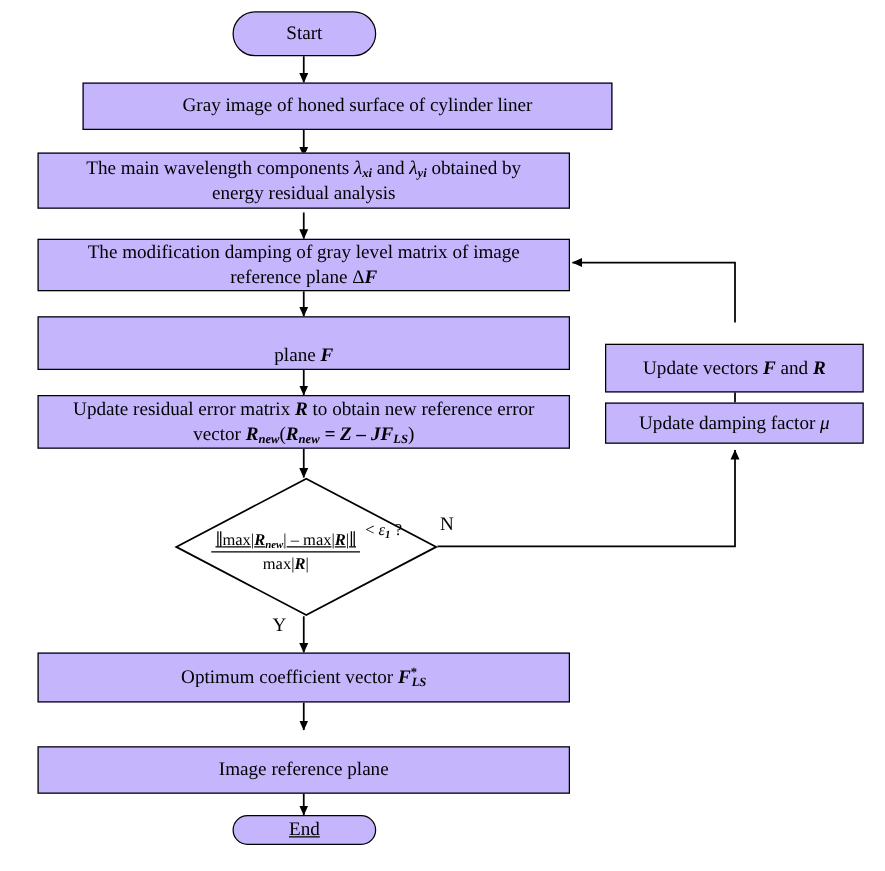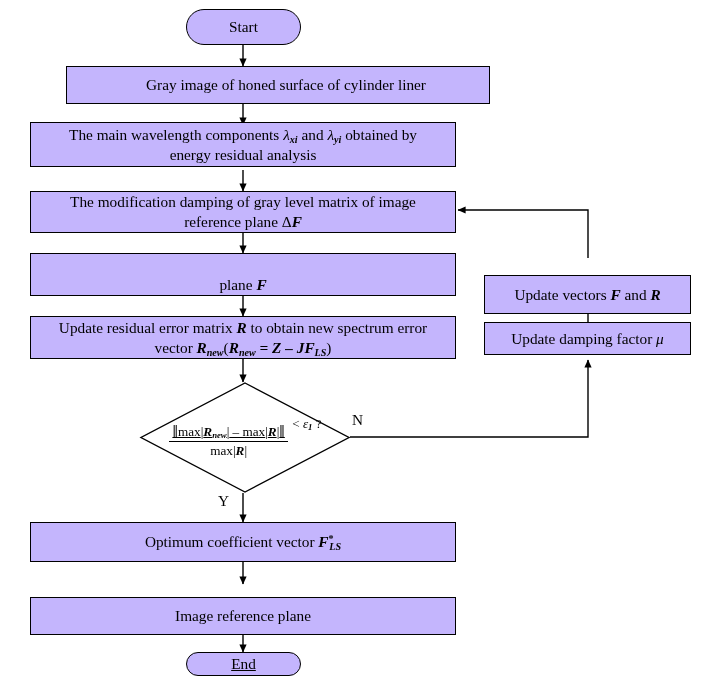--- a/index.html
+++ b/index.html
@@ -162,21 +162,21 @@
 
   <div class="node proc" style="left:30px; top:253px; width:426px; height:43px;">
     <span>
       <br>
       <span>plane </span><span class="bvec">F</span>
     </span>
   </div>
 
   <div class="node proc" style="left:30px; top:316px; width:426px; height:43px;">
     <span>
-      <span>Update residual error matrix </span><span class="bvec">R</span><span> to obtain new spectrum error</span><br>
+      <span>Update residual error matrix </span><span class="bvec">R</span><span> to obtain new reference error</span><br>
       <span>vector  </span><span class="bvec">R</span><sub>new</sub><span>(</span><span class="bvec">R</span><sub>new</sub><span class="bvec"> = </span><span class="bvec">Z</span><span class="bvec"> – </span><span class="bvec">JF</span><sub>LS</sub><span>)</span>
     </span>
   </div>
 
   <div class="diamond-wrap" style="left:140px; top:382px; width:210px; height:111px;">
     <svg width="210" height="111" viewBox="0 0 210 111">
       <polygon points="105,1 209,55.5 105,110 1,55.5" fill="#ffffff" stroke="#000000" stroke-width="1.4"></polygon>
     </svg>
     <div class="diamond-label">
       <span>

